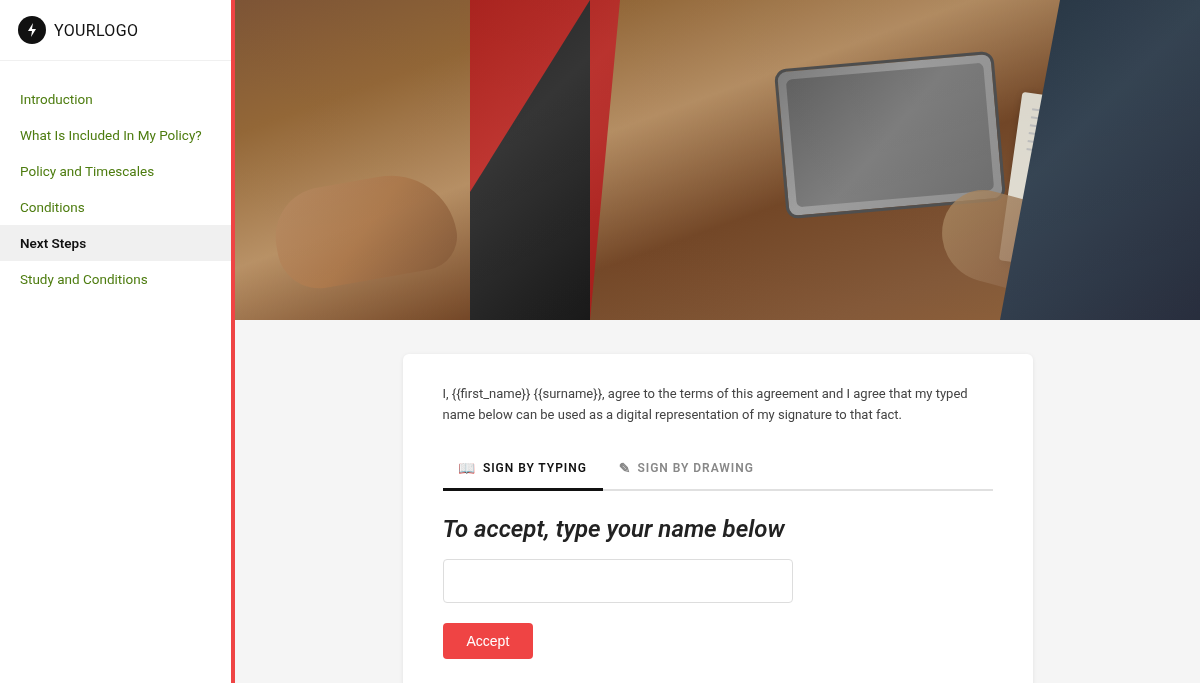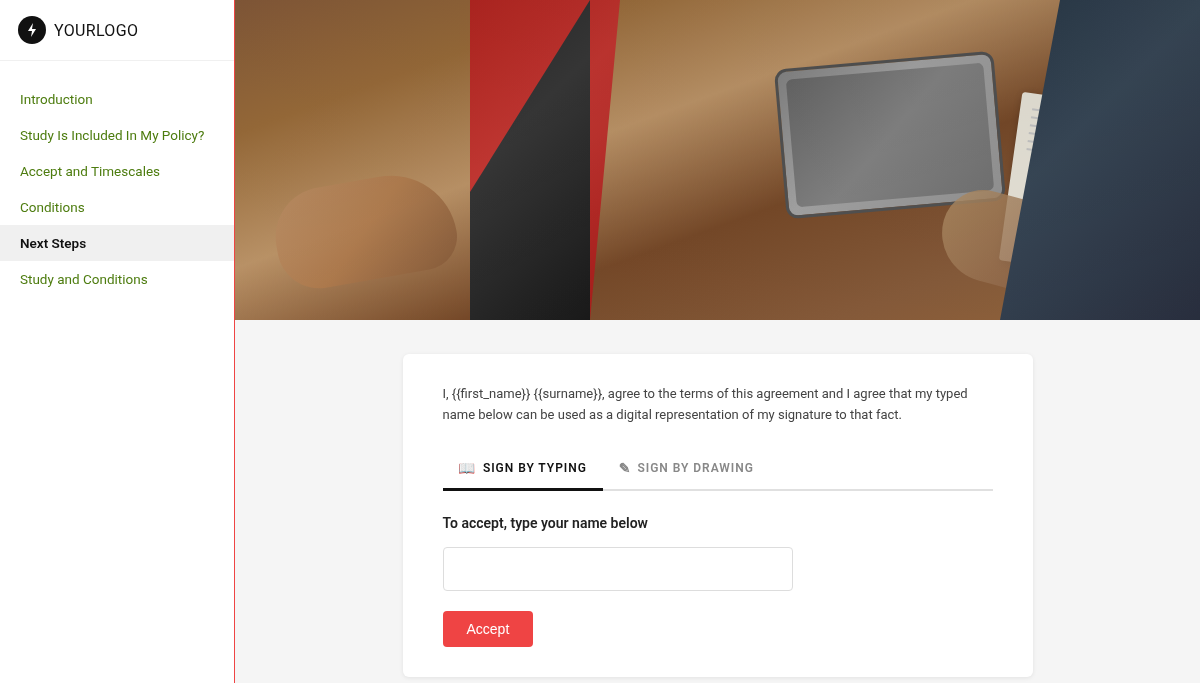--- a/index.html
+++ b/index.html
@@ -18,21 +18,21 @@
     }
 
     
     .sidebar {
       width: 235px;
       min-width: 235px;
       background: #ffffff;
       height: 100%;
       display: flex;
       flex-direction: column;
-      border-right: 1px solid #ef4444;
+      border-right: 4px solid #ef4444;
     }
 
     .sidebar-logo {
       padding: 16px 18px;
       display: flex;
       align-items: center;
       gap: 8px;
       border-bottom: 1px solid #f0f0f0;
     }
 
@@ -277,24 +277,25 @@
       font-size: 14px;
     }
 
     .tab-divider {
       width: 1px;
       background: transparent;
       flex: 1;
     }
 
     .type-label {
-      font-size: 14px;
+      font-size: 24px;
       font-weight: 600;
       color: #222;
       margin-bottom: 16px;
+      font-style: italic;
     }
 
     .name-input {
       width: 100%;
       max-width: 350px;
       height: 44px;
       border: 1px solid #ddd;
       border-radius: 4px;
       padding: 0 12px;
       font-size: 14px;
@@ -326,22 +327,22 @@
         <polygon points="9,1 4,9 8,9 7,15 12,7 8,7"></polygon>
       </svg>
     </div>
     <span class="logo-text">
       <span>YOUR</span><span style="font-weight:400">LOGO</span>
     </span>
   </div>
 
   <nav class="sidebar-nav">
     <a class="nav-item">Introduction</a>
-    <a class="nav-item">Study Is Included In My Policy?</a>
-    <a class="nav-item">Accept and Timescales</a>
+    <a class="nav-item">What Is Included In My Policy?</a>
+    <a class="nav-item">Policy and Timescales</a>
     <a class="nav-item">Conditions</a>
     <a class="nav-item active">Next Steps</a>
     <a class="nav-item">Study and Conditions</a>
   </nav>
 </aside>
 
 <main class="main-content">
 
   <div class="hero-image">
     <div class="table-surface"></div>

